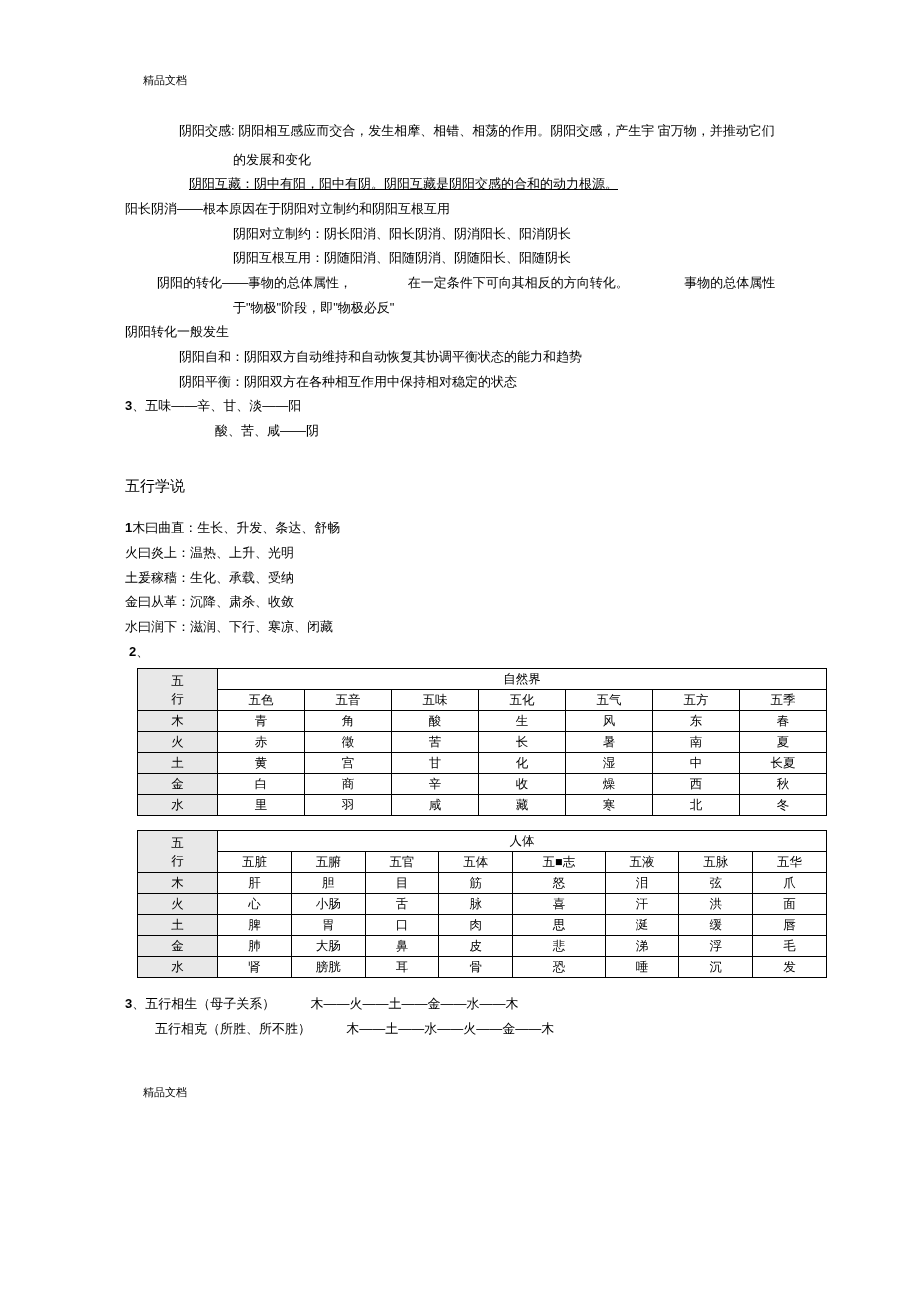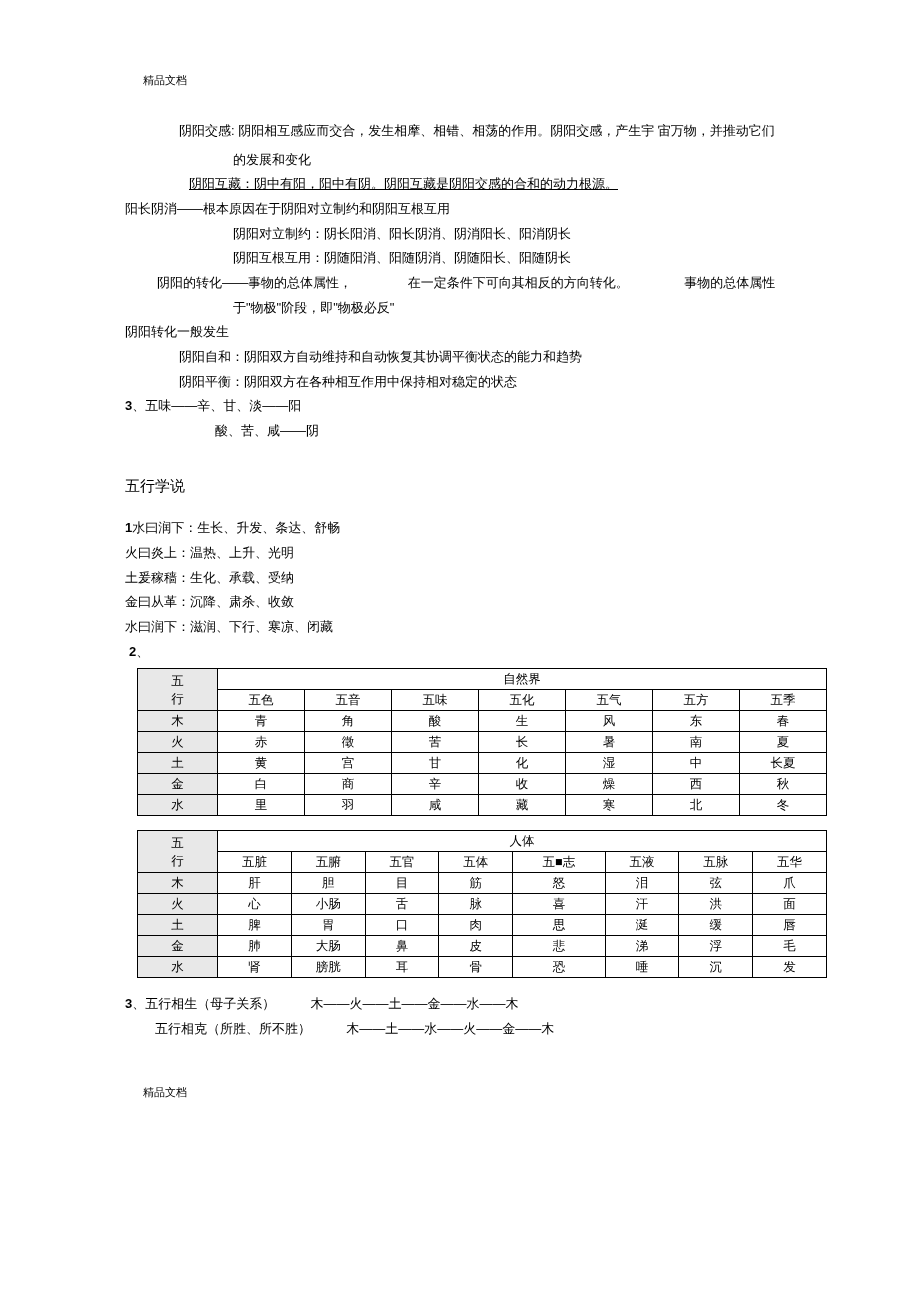--- a/index.html
+++ b/index.html
@@ -87,21 +87,21 @@
 </p>
 
 <p class="para">
   <span class="bold-num">3</span><span>、五味——辛、甘、淡——阳</span>
 </p>
 <p class="para" style="padding-left:90px">酸、苦、咸——阴</p>
 
 <h2 class="section-title">五行学说</h2>
 
 <p class="para">
-  <span class="bold-num">1</span><span>水曰润下：生长、升发、条达、舒畅</span>
+  <span class="bold-num">1</span><span>木曰曲直：生长、升发、条达、舒畅</span>
 </p>
 <p class="para">火曰炎上：温热、上升、光明</p>
 <p class="para">土爰稼穑：生化、承载、受纳</p>
 <p class="para">金曰从革：沉降、肃杀、收敛</p>
 <p class="para">水曰润下：滋润、下行、寒凉、闭藏</p>
 
 <p class="para">
   <span class="bold-num" style="margin-left:4px">2</span><span>、</span>
 </p>
 

